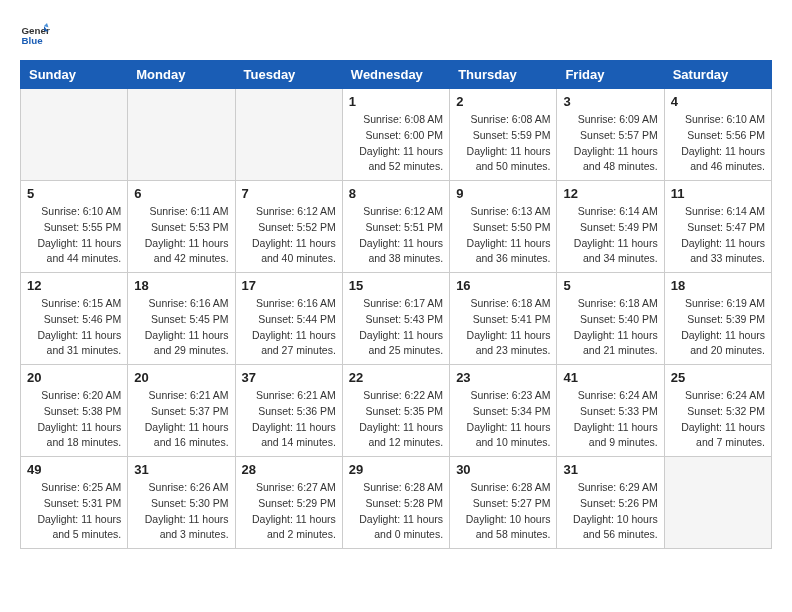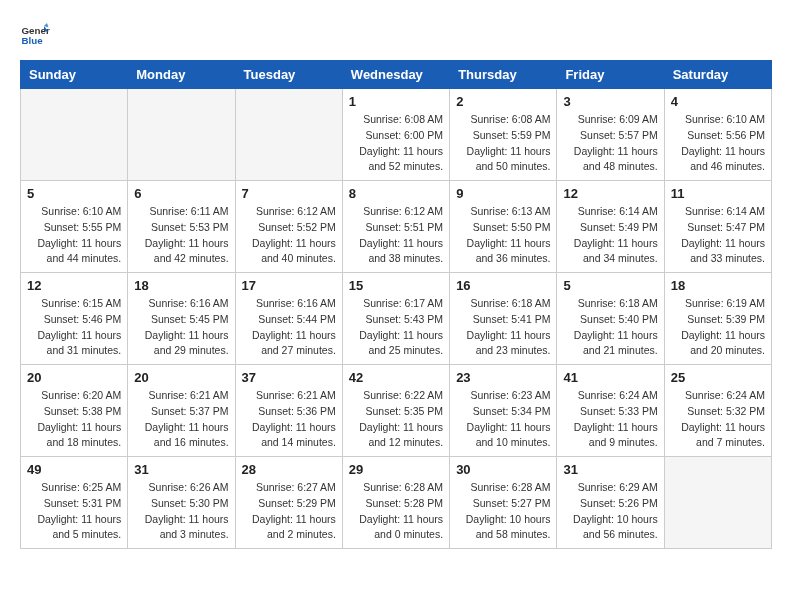--- a/index.html
+++ b/index.html
@@ -195,21 +195,21 @@
         </td>
         <td>
           <div class="day-number">20</div>
           <div class="day-info">Sunrise: 6:21 AM<br>Sunset: 5:37 PM<br>Daylight: 11 hours and 16 minutes.</div>
         </td>
         <td>
           <div class="day-number">37</div>
           <div class="day-info">Sunrise: 6:21 AM<br>Sunset: 5:36 PM<br>Daylight: 11 hours and 14 minutes.</div>
         </td>
         <td>
-          <div class="day-number">42</div>
+          <div class="day-number">22</div>
           <div class="day-info">Sunrise: 6:22 AM<br>Sunset: 5:35 PM<br>Daylight: 11 hours and 12 minutes.</div>
         </td>
         <td>
           <div class="day-number">23</div>
           <div class="day-info">Sunrise: 6:23 AM<br>Sunset: 5:34 PM<br>Daylight: 11 hours and 10 minutes.</div>
         </td>
         <td>
           <div class="day-number">41</div>
           <div class="day-info">Sunrise: 6:24 AM<br>Sunset: 5:33 PM<br>Daylight: 11 hours and 9 minutes.</div>
         </td>

